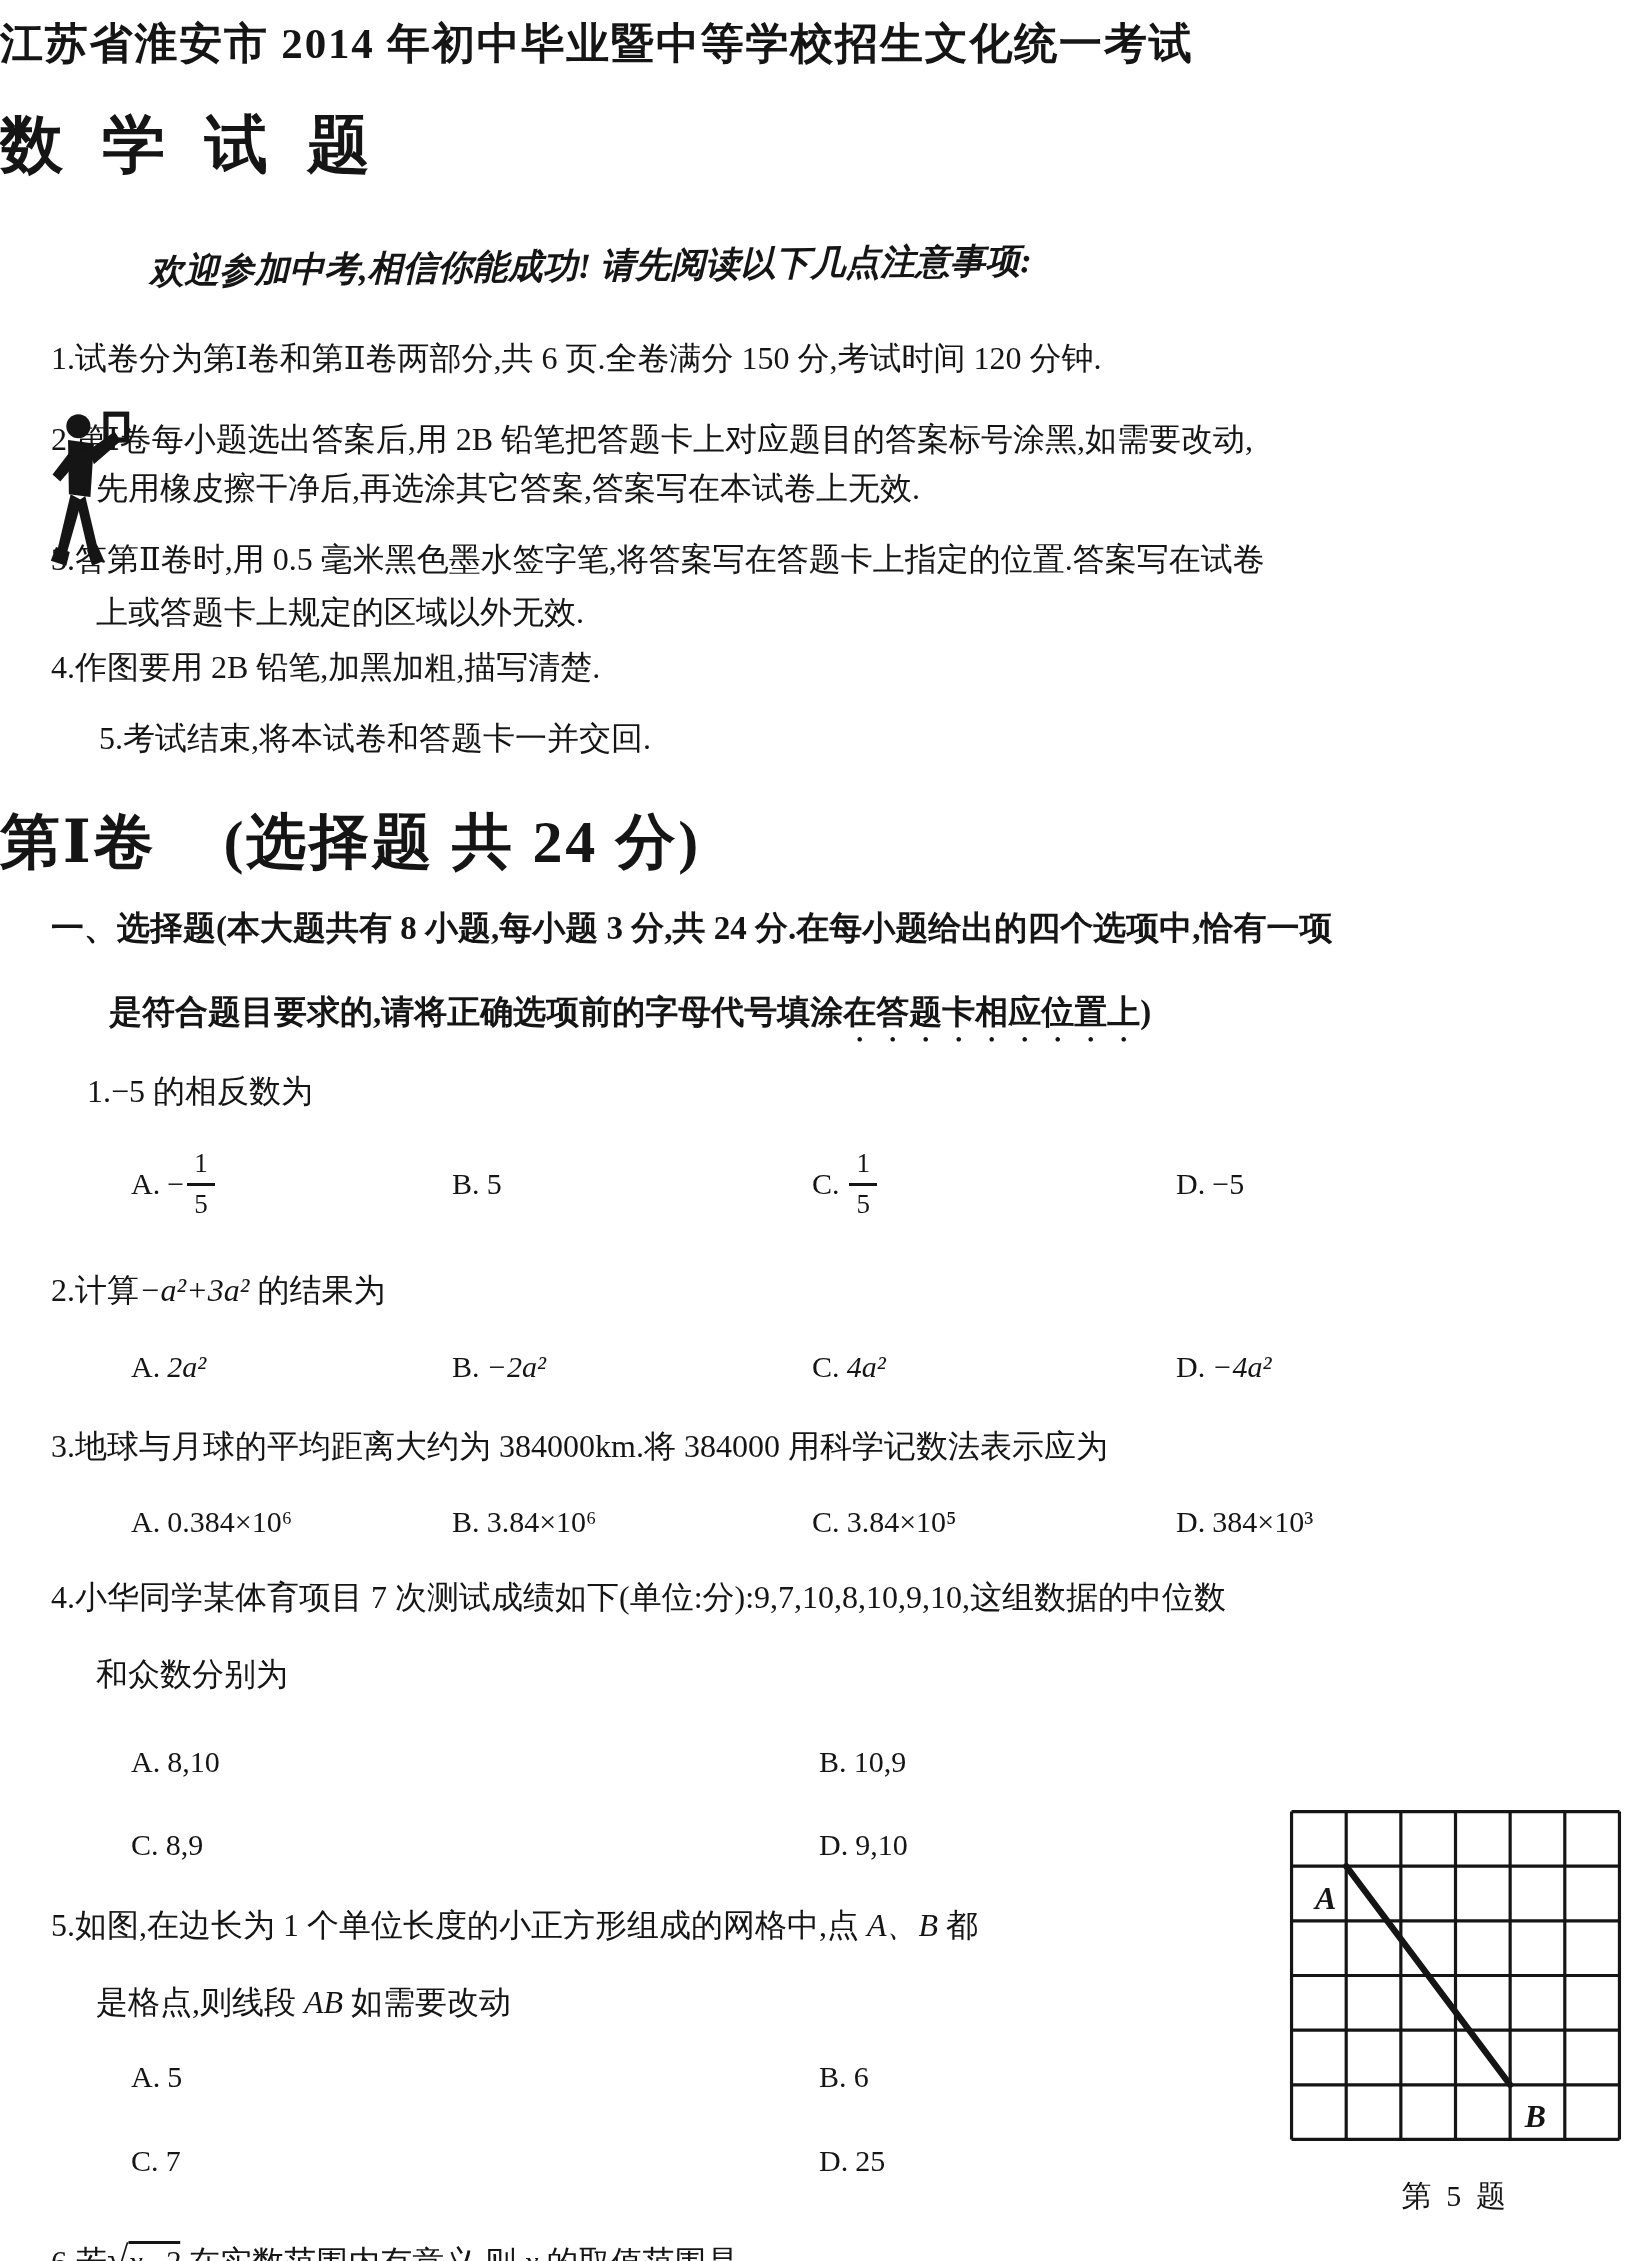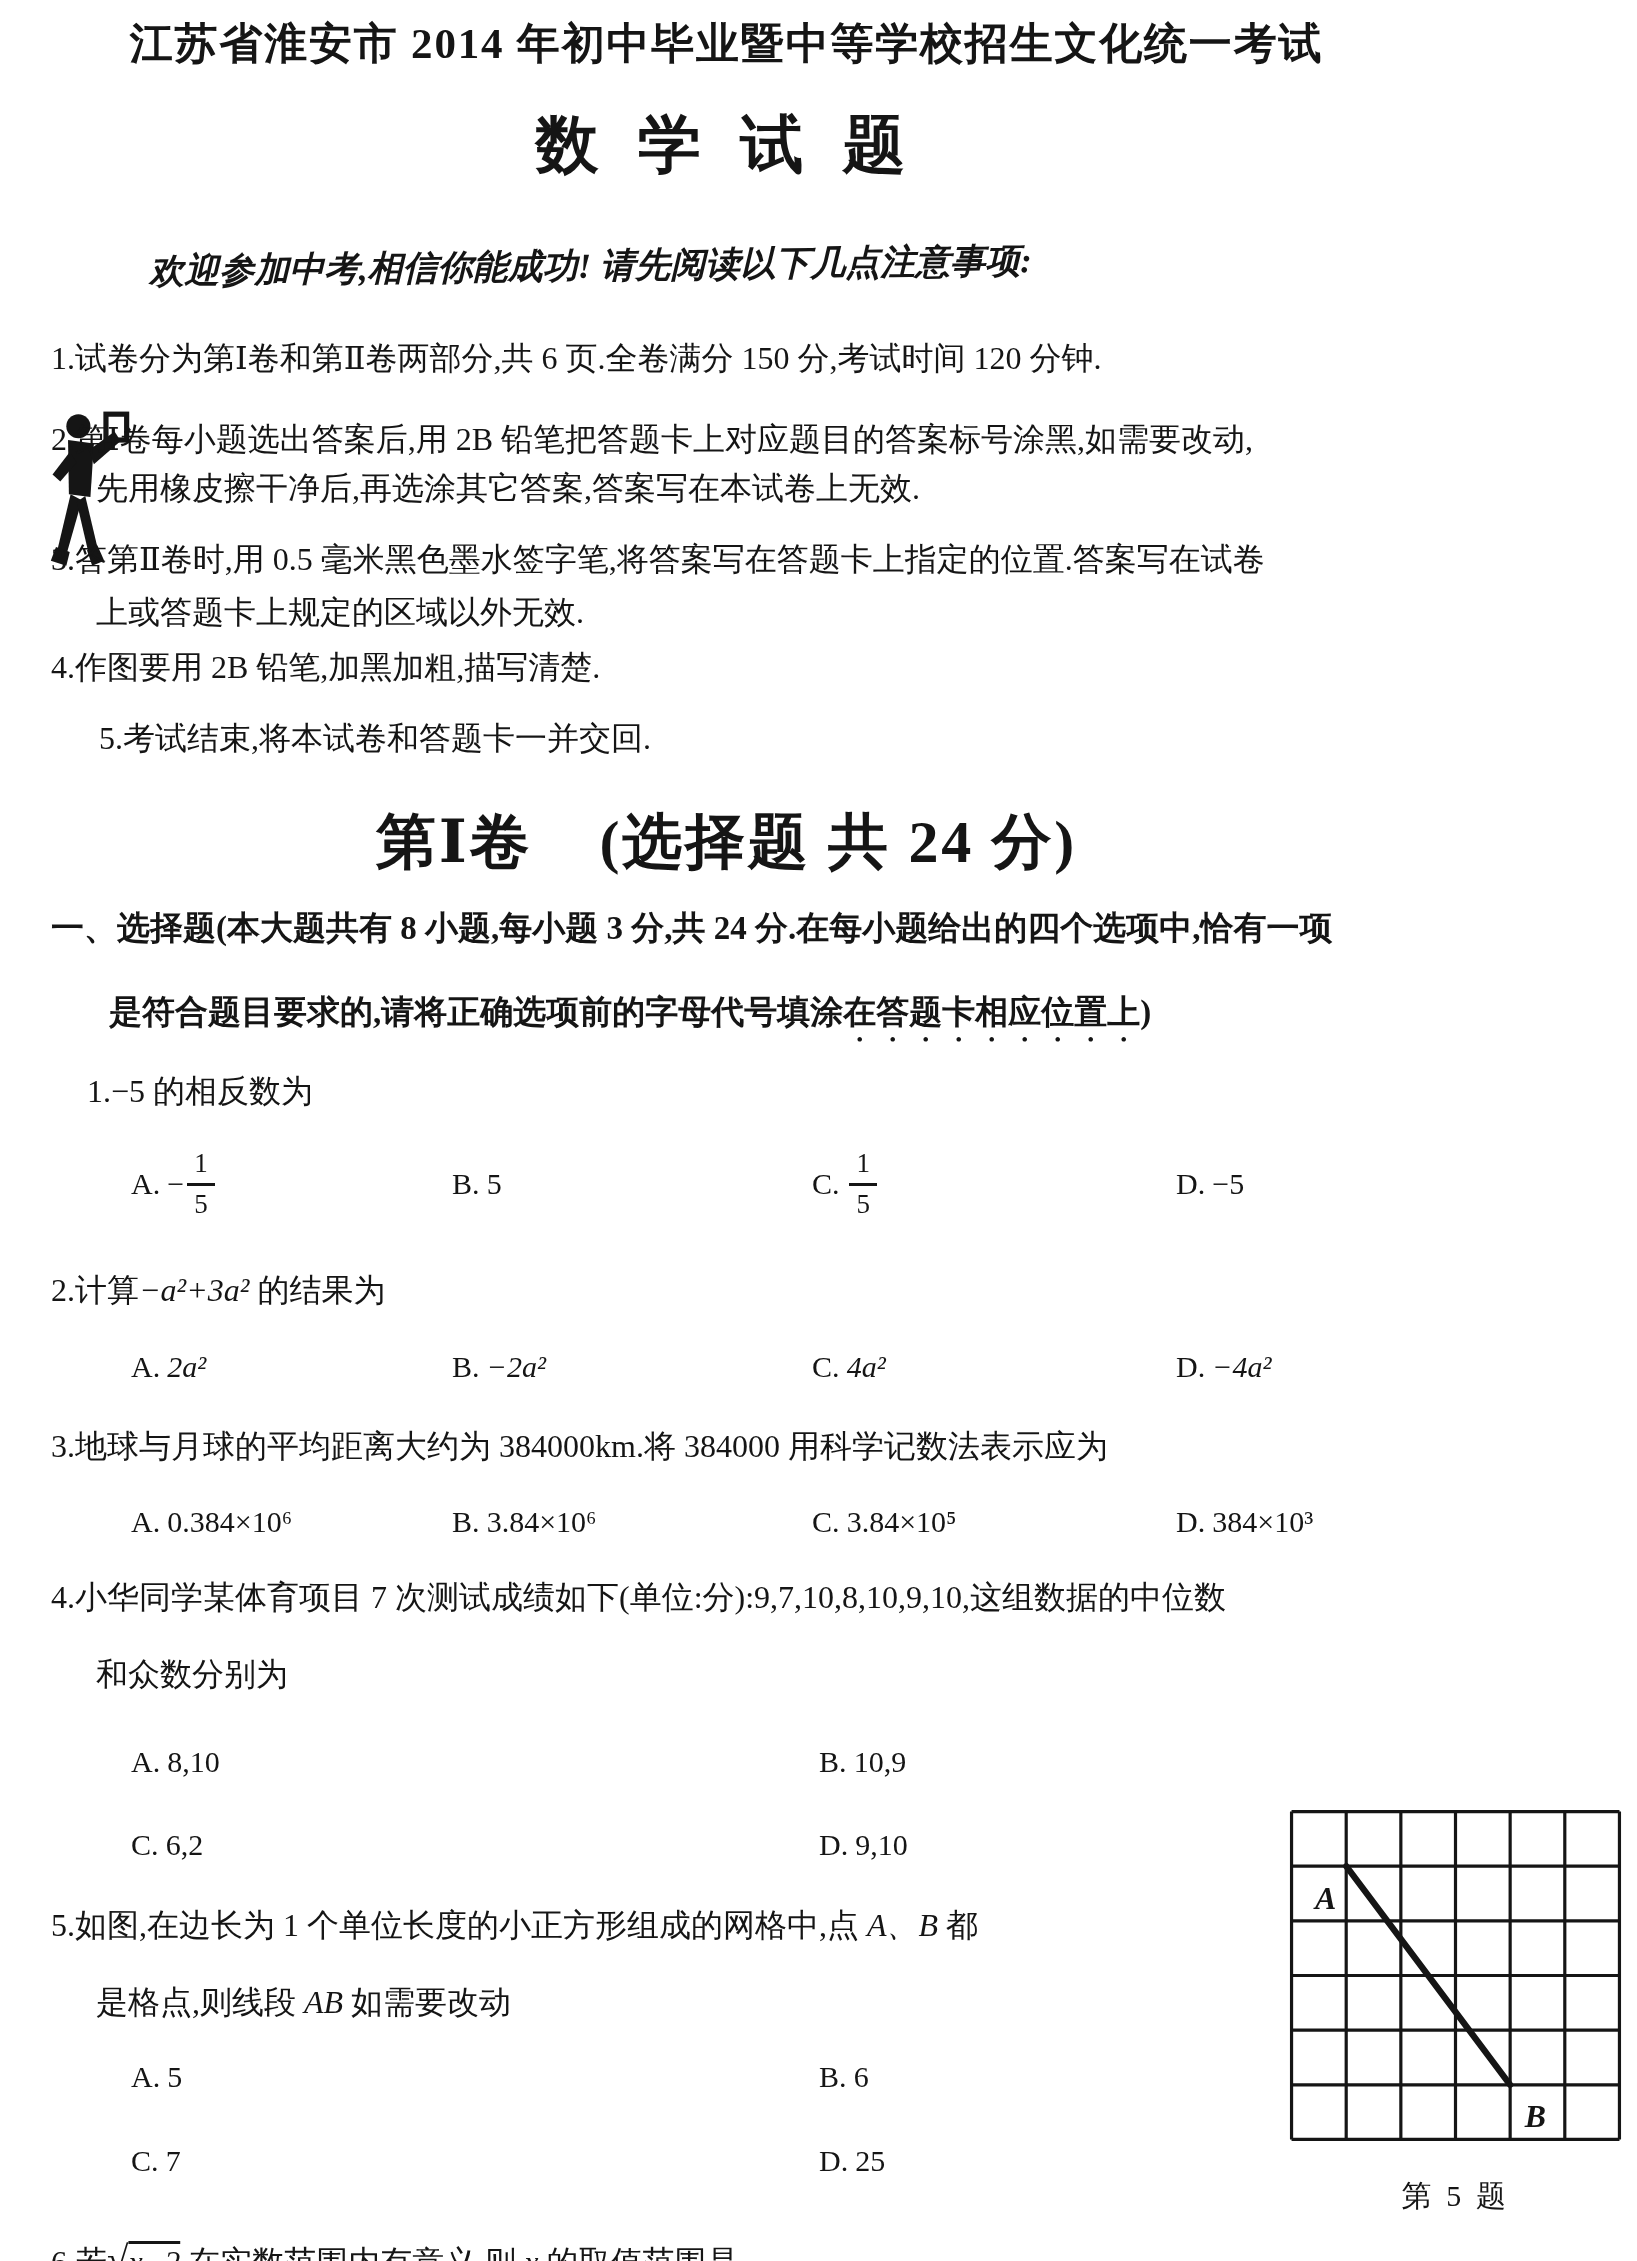--- a/index.html
+++ b/index.html
@@ -6,21 +6,21 @@
     --paper:#ffffff; --ink:#151515;
     --wm_gray:#8b8b8b; --wm_blue:#2e5fbf; --wm_red:#d23a2e;
   }
   html,body{margin:0;padding:0;background:#888;}
   .page{
     position:relative; width:1637px; height:2352px; background:var(--paper);
     color:var(--ink); font-family:"Liberation Serif","DejaVu Serif",serif;
     overflow:hidden;
   }
   .t{position:absolute; white-space:nowrap; line-height:1.18;}
-  .center{left:0; width:1453px; text-align:center;}
+  .center{left:0; width:1453px; }
   .b{font-weight:bold;}
   .it{font-style:italic;}
   .math{font-style:italic;}
   .exam-title{font-size:43px; letter-spacing:1.8px;}
   .subject-title{font-size:63px; letter-spacing:11.8px;}
   .welcome{font-size:35px; transform:rotate(-0.7deg); transform-origin:left center;}
   .notice{font-size:32px;}
   .volume-head{font-size:60px; letter-spacing:2.7px;}
   .intro{font-size:33px; font-weight:bold;}
   .stem{font-size:32px;}
@@ -163,21 +163,21 @@
       <span>8,10</span>
     </div>
     <div class="opt" style="left:819px;">
       <span class="olabel">B.</span>
       <span>10,9</span>
     </div>
   </div>
   <div class="optrow" style="left:0; top:1828px; height:45px; width:1637px;">
     <div class="opt" style="left:131px;">
       <span class="olabel">C.</span>
-      <span>6,2</span>
+      <span>8,9</span>
     </div>
     <div class="opt" style="left:819px;">
       <span class="olabel">D.</span>
       <span>9,10</span>
     </div>
   </div>
 
   <div class="t stem" style="left:51px; top:1907px;">
     <span>5.如图,在边长为 1 个单位长度的小正方形组成的网格中,点 </span><span class="math">A、B</span><span> 都</span>
   </div>

